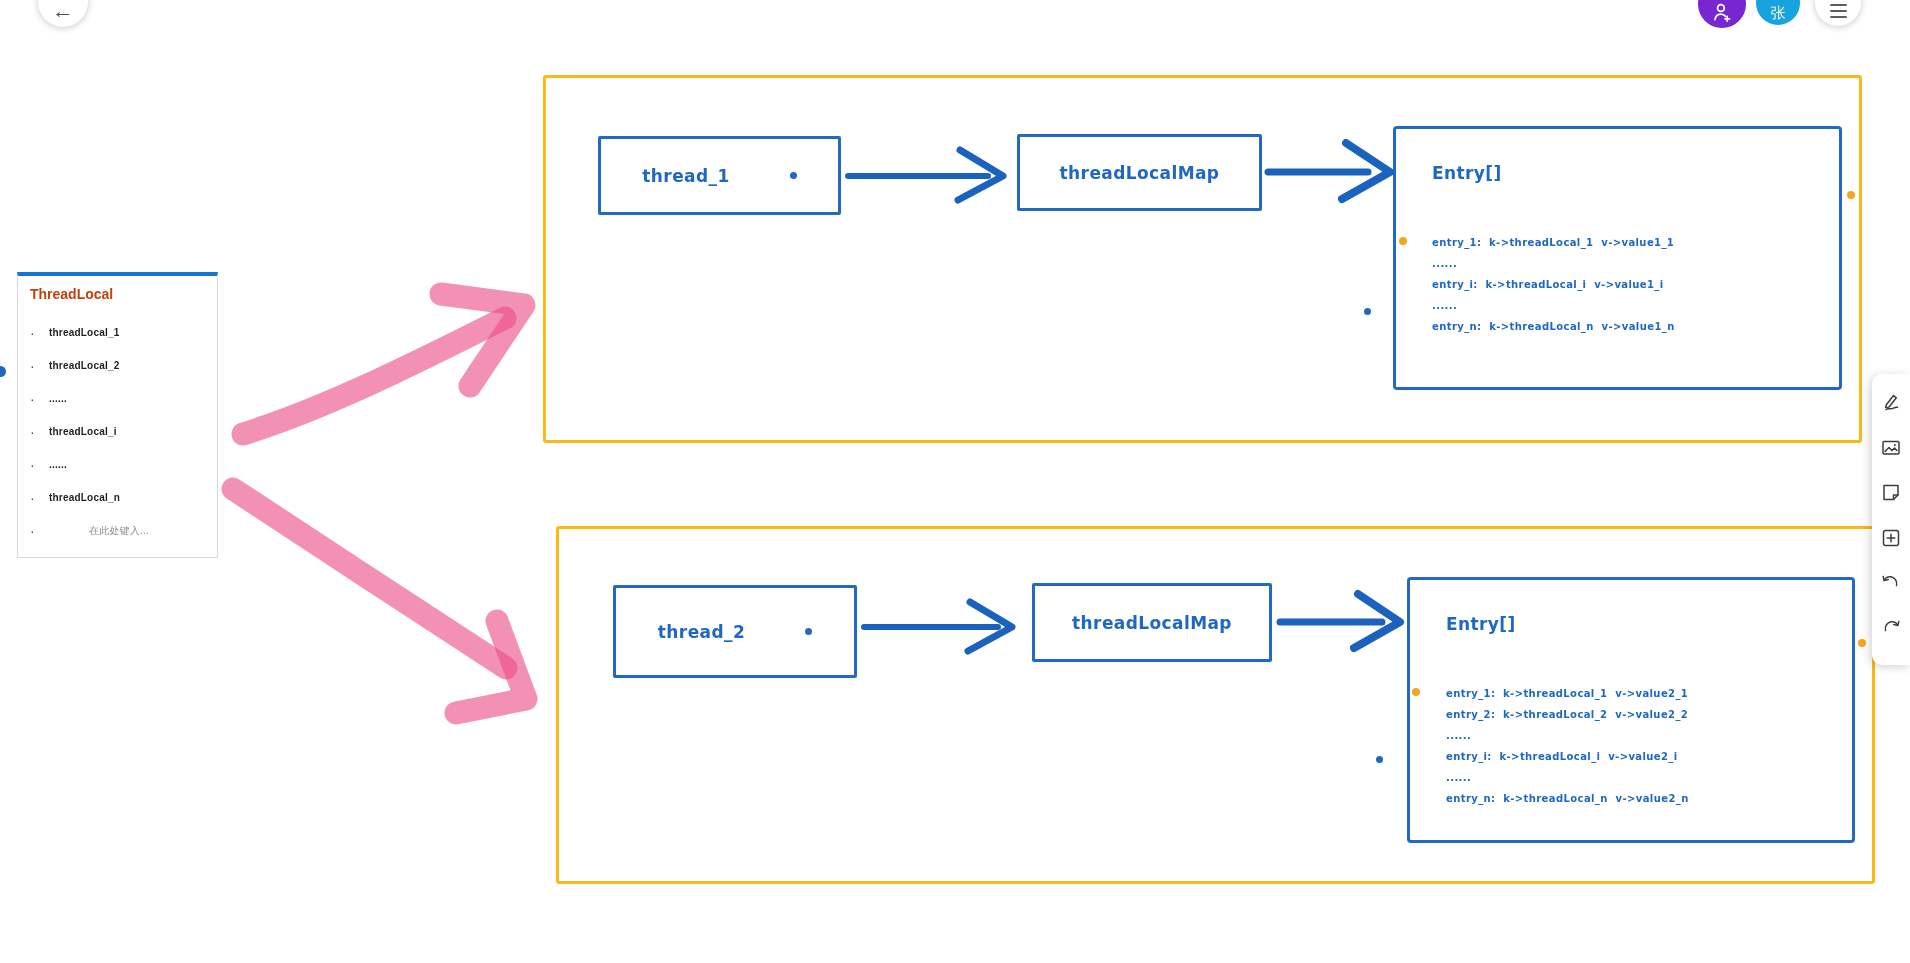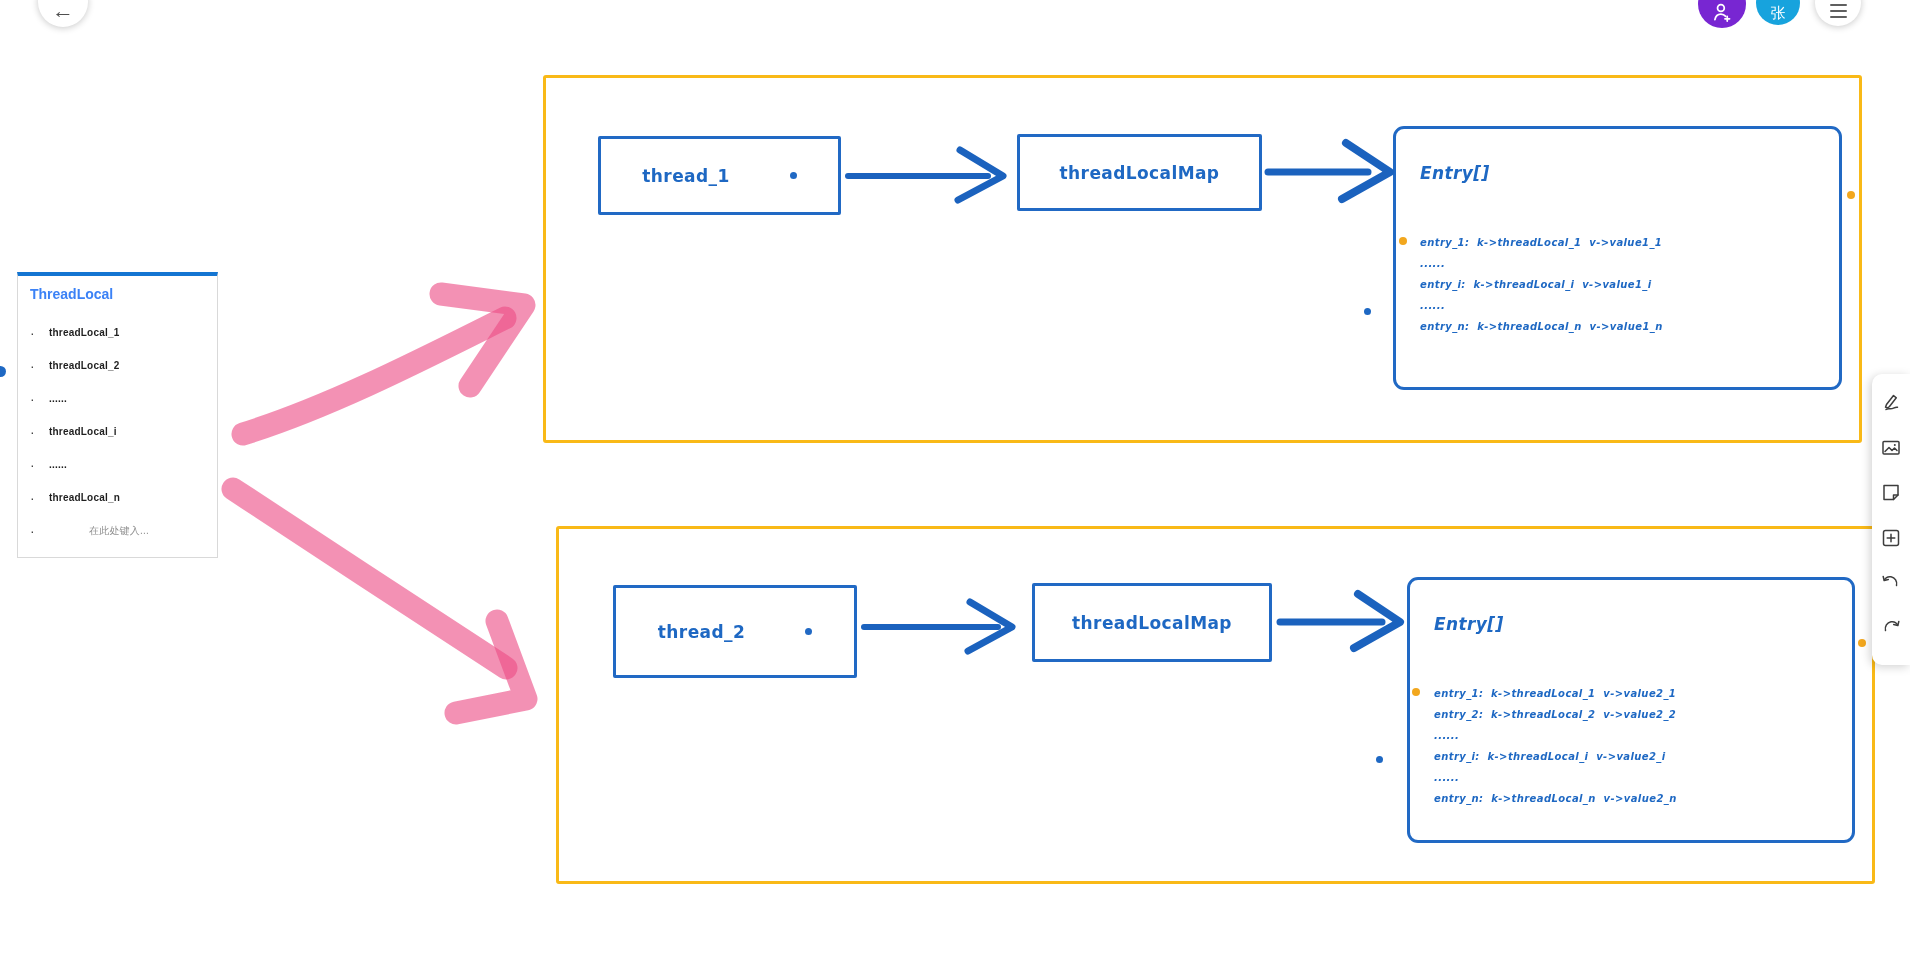--- a/index.html
+++ b/index.html
@@ -16,21 +16,21 @@
   #user-avatar{left:1756px;top:-19px;width:44px;height:44px;background:#17A3DD;padding-bottom:5px;}
   #user-avatar span{color:#fff;font-size:15px;line-height:1;}
   #menu-btn{left:1815px;top:-20px;width:46px;height:46px;padding-bottom:8px;}
   .hamburger{display:flex;flex-direction:column;gap:3.5px;}
   .hamburger i{display:block;width:17px;height:2.5px;background:#5f5f5f;border-radius:1px;}
 
   
   #tl-panel{position:absolute;left:17px;top:272px;width:201px;height:286px;background:#fff;
             border:1px solid #d9d9d9;border-top:4px solid #1475D2;box-sizing:border-box;
             padding:10px 12px;z-index:3;}
-  #tl-title{font-size:14px;font-weight:bold;color:#3b82f6;}
+  #tl-title{font-size:14px;font-weight:bold;color:#c2410c;}
   #tl-list{margin-top:14px;}
   .tl-item{height:33px;display:flex;align-items:center;gap:13px;}
   .tl-bullet{color:#444;font-size:14px;width:6px;}
   .tl-label{font-size:10px;font-weight:bold;color:#1f1f1f;letter-spacing:.2px;}
   .tl-placeholder .tl-label{font-weight:normal;color:#8f8f8f;margin-left:40px;}
 
   
   .ink-dot{position:absolute;border-radius:50%;background:#1E68C3;}
   .amber-dot{position:absolute;border-radius:50%;background:#F2A71E;}
 
@@ -43,22 +43,22 @@
   .hand{font-family:"DejaVu Sans",sans-serif;font-weight:700;color:#1E68C3;letter-spacing:.4px;}
   .node-box{position:absolute;border:3px solid #2169C4;border-radius:2px;box-sizing:border-box;
             display:flex;align-items:center;justify-content:center;gap:60px;background:#fff0;z-index:3;}
   .node-box .label{font-size:17px;}
   .node-dot{width:7px;height:7px;border-radius:50%;background:#2169C4;}
   #thread1-box{left:598px;top:136px;width:243px;height:79px;}
   #map1-box{left:1017px;top:134px;width:245px;height:77px;}
   #thread2-box{left:613px;top:585px;width:244px;height:93px;}
   #map2-box{left:1032px;top:583px;width:240px;height:79px;}
 
-  .entry-box{position:absolute;border:3px solid #2169C4;border-radius:11px;box-sizing:border-box;
-             padding:34px 18px 0 24px;z-index:3;font-style:italic;}
+  .entry-box{position:absolute;border:3px solid #2169C4;border-radius:4px;box-sizing:border-box;
+             padding:34px 18px 0 36px;z-index:3;}
   #entry1-box{left:1393px;top:126px;width:449px;height:264px;}
   #entry2-box{left:1407px;top:577px;width:448px;height:266px;}
   .entry-title{font-size:17px;line-height:21px;}
   .entry-lines{margin-top:48px;}
   .entry-line{font-size:10px;line-height:21px;white-space:pre;}
 
   
   #arrows{position:absolute;left:0;top:0;z-index:4;pointer-events:none;}
 
   

